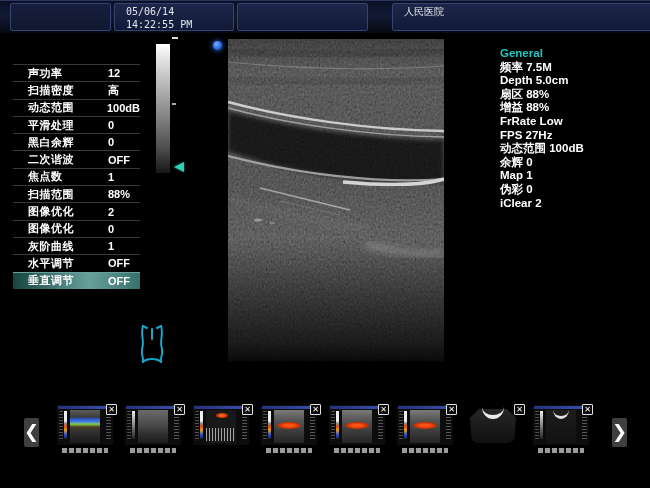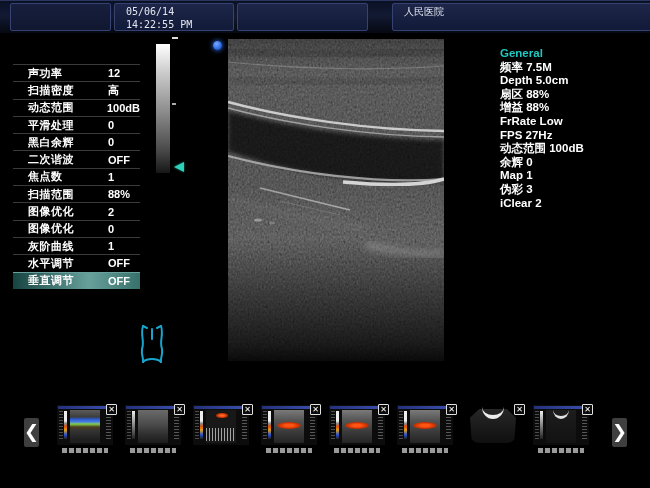--- a/index.html
+++ b/index.html
@@ -234,21 +234,21 @@
     <div class="rp-title">General</div>
     <div class="rp-line">频率 7.5M</div>
     <div class="rp-line">Depth 5.0cm</div>
     <div class="rp-line">扇区 88%</div>
     <div class="rp-line">增益 88%</div>
     <div class="rp-line">FrRate Low</div>
     <div class="rp-line">FPS 27Hz</div>
     <div class="rp-line">动态范围 100dB</div>
     <div class="rp-line">余辉 0</div>
     <div class="rp-line">Map 1</div>
-    <div class="rp-line">伪彩 3</div>
+    <div class="rp-line">伪彩 0</div>
     <div class="rp-line">iClear 2</div>
   </div>
 
   <svg class="body-marker" width="30" height="42" viewBox="0 0 30 42">
     <g stroke="#18a4cc" stroke-width="2" fill="none" stroke-linecap="round">
       <path d="M6,4 C3,13 8,19 5,27 C4,33 7,37 6,40"></path>
       <path d="M24,4 C27,13 22,19 25,27 C26,33 23,37 24,40"></path>
       <path d="M6,4 L10,6"></path>
       <path d="M24,4 L20,6"></path>
       <path d="M15,7 L15,17"></path>

